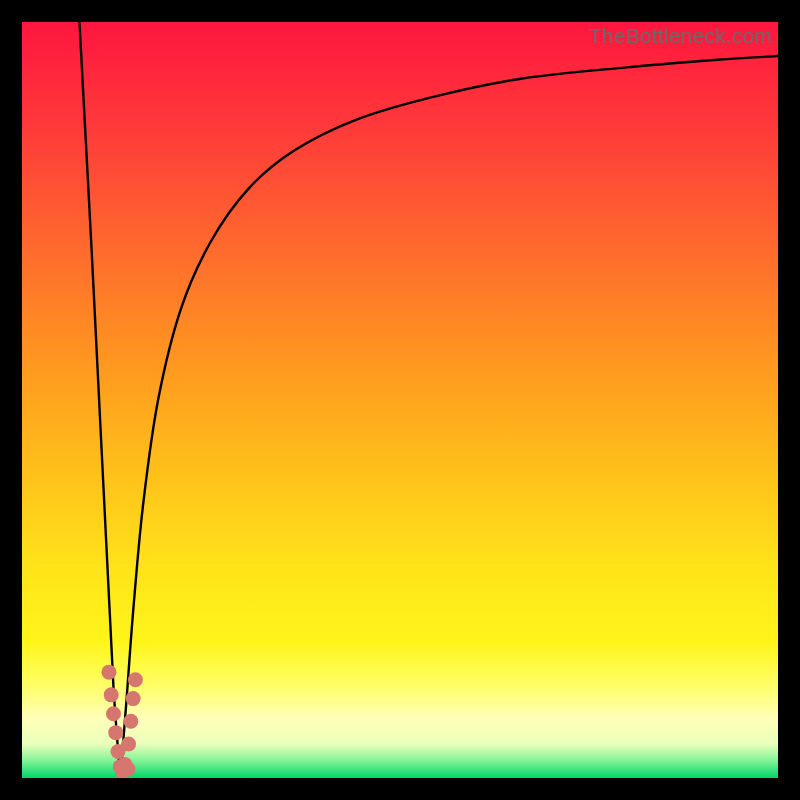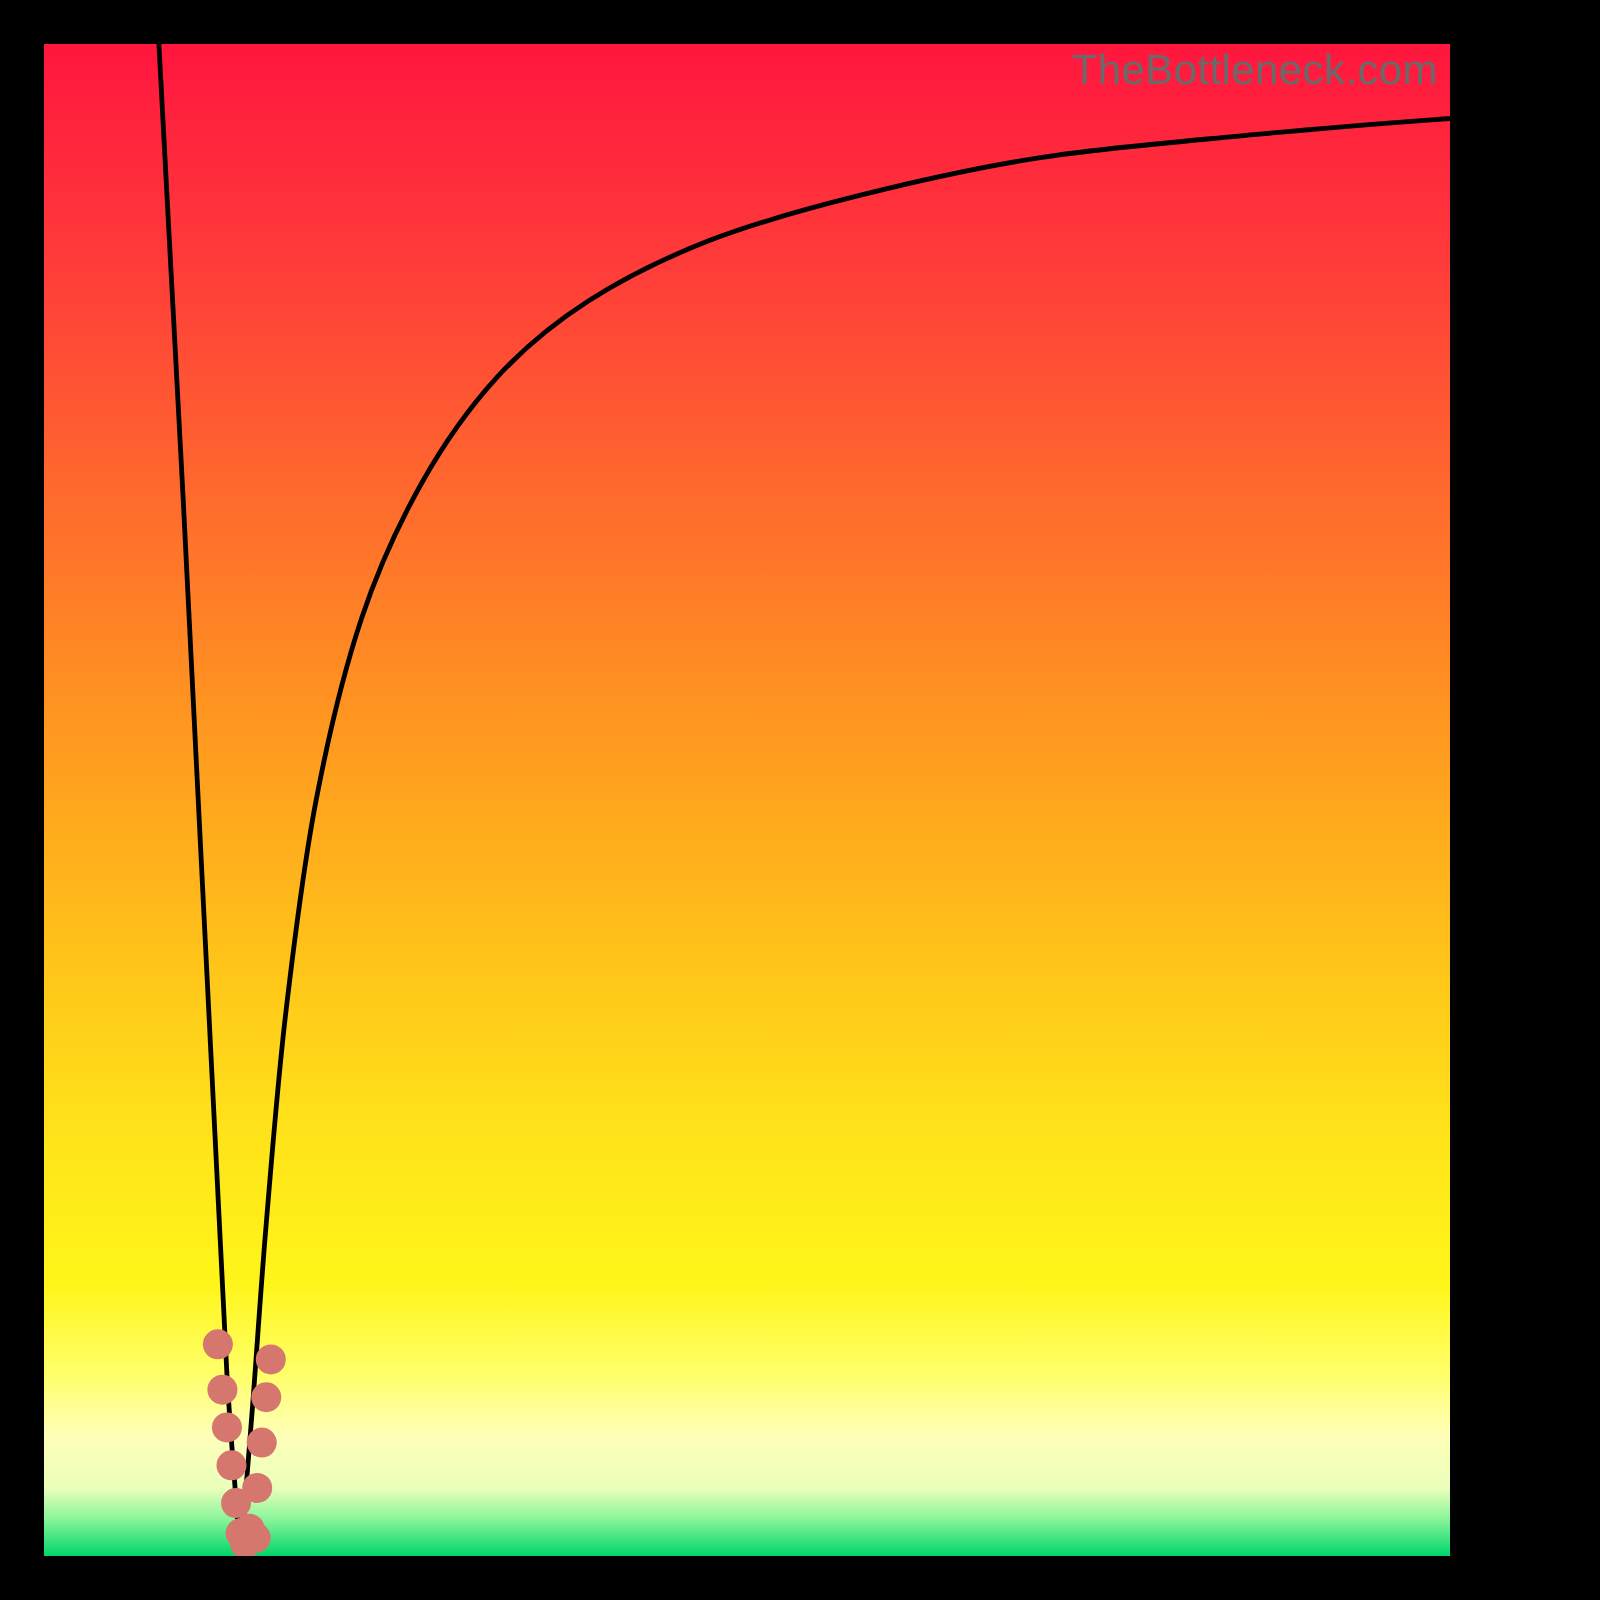--- a/index.html
+++ b/index.html
@@ -16,21 +16,21 @@
     left: 0;
     top: 0;
     width: 800px;
     height: 800px;
     background: #000;
   }
   .plot-area {
     position: absolute;
     left: 22px;
     top: 22px;
-    width: 703px;
+    width: 756px;
     height: 756px;
     overflow: hidden;
   }
   .watermark {
     position: absolute;
     top: 2px;
     right: 6px;
     font-size: 21px;
     font-weight: 500;
     color: #6a6a6a;

